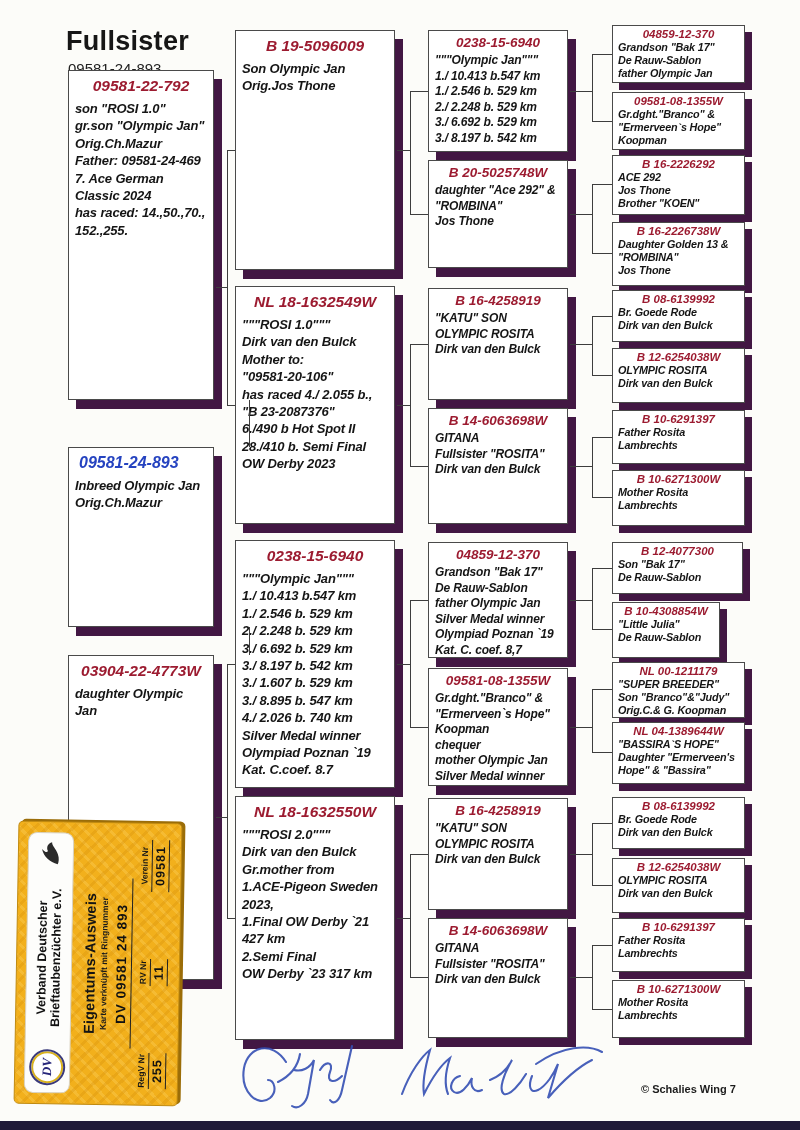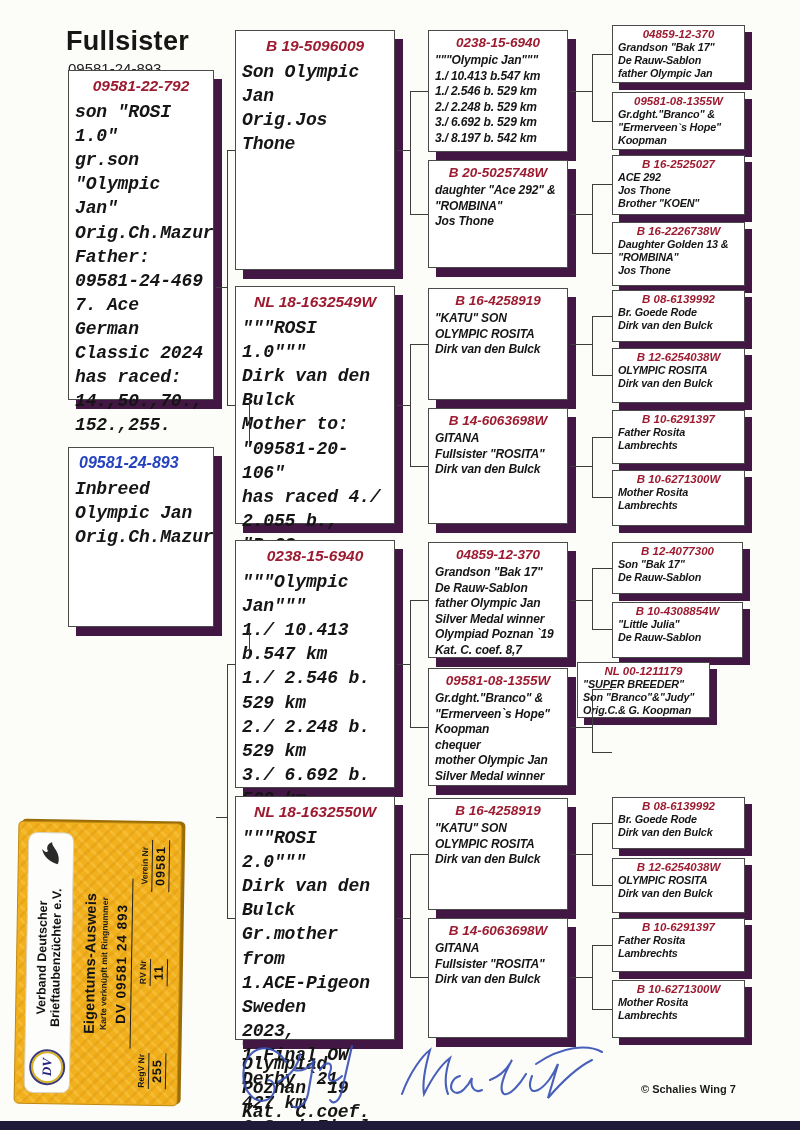--- a/index.html
+++ b/index.html
@@ -9,21 +9,21 @@
   .title{position:absolute;left:66px;top:26px;font-size:27px;font-weight:bold;color:#161616;letter-spacing:.3px;}
   .subtitle{position:absolute;left:68px;top:60px;font-size:15px;color:#222;}
 
   
   .pbox{position:absolute;background:#ffffff;border:1px solid #4a4a4a;box-sizing:border-box;
         box-shadow:8px 9px 0 0 #421743;}
   .pbox .ring{font-weight:bold;font-style:italic;color:#9c1b30;text-align:center;white-space:pre-line;}
   .pbox .body{font-weight:bold;font-style:italic;color:#151515;white-space:pre-line;letter-spacing:-0.15px;}
   .g12{padding:6px 6px;}
   .g12 .ring{font-size:15.5px;margin-bottom:5px;}
-  .g12 .body{font-size:18px;line-height:1.34;font-family:Liberation Mono, monospace;}
+  .g12 .body{font-size:13px;line-height:1.34;}
   .root .ring{color:#2543c0;font-size:16px;text-align:left;padding-left:4px;}
   .g3{padding:4px 6px;}
   .g3 .ring{font-size:13.5px;margin-bottom:3px;}
   .g3 .body{font-size:12px;line-height:1.3;}
   .g4{padding:2px 5px;box-shadow:7px 7px 0 0 #421743;}
   .g4 .ring{font-size:11.5px;margin-bottom:1px;}
   .g4 .body{font-size:10.8px;line-height:1.22;}
 
   .cl{position:absolute;background:#3d3d3d;}
 
@@ -72,20 +72,24 @@
 7. Ace German
 Classic 2024
 has raced: 14.,50.,70.,
 152.,255.</div>
   </div>
   <div class="pbox g12 root" style="left:68px;top:447px;width:146px;height:180px">
     <div class="ring">09581-24-893</div>
     <div class="body">Inbreed Olympic Jan
 Orig.Ch.Mazur</div>
   </div>
+  <div class="pbox g12" style="left:68px;top:655px;width:146px;height:325px">
+    <div class="ring">03904-22-4773W</div>
+    <div class="body">daughter Olympic Jan</div>
+  </div>
 
   <div class="pbox g12" style="left:235px;top:30px;width:160px;height:240px">
     <div class="ring">B 19-5096009</div>
     <div class="body">Son Olympic Jan
 Orig.Jos Thone</div>
   </div>
   <div class="pbox g12" style="left:235px;top:286px;width:160px;height:238px">
     <div class="ring">NL 18-1632549W</div>
     <div class="body">"""ROSI 1.0"""
 Dirk van den Bulck
@@ -189,21 +193,21 @@
 De Rauw-Sablon
 father Olympic Jan</div>
   </div>
   <div class="pbox g4" style="left:612px;top:92px;width:133px;height:58px">
     <div class="ring">09581-08-1355W</div>
     <div class="body">Gr.dght."Branco" &amp;
 "Ermerveen`s Hope"
 Koopman</div>
   </div>
   <div class="pbox g4" style="left:612px;top:155px;width:133px;height:60px">
-    <div class="ring">B 16-2525027</div>
+    <div class="ring">B 16-2226292</div>
     <div class="body">ACE 292
 Jos Thone
 Brother "KOEN"</div>
   </div>
   <div class="pbox g4" style="left:612px;top:222px;width:133px;height:64px">
     <div class="ring">B 16-2226738W</div>
     <div class="body">Daughter Golden 13 &amp;
 "ROMBINA"
 Jos Thone</div>
   </div>
@@ -225,30 +229,36 @@
   <div class="pbox g4" style="left:612px;top:470px;width:133px;height:56px">
     <div class="ring">B 10-6271300W</div>
     <div class="body">Mother Rosita
 Lambrechts</div>
   </div>
   <div class="pbox g4" style="left:612px;top:542px;width:131px;height:52px">
     <div class="ring">B 12-4077300</div>
     <div class="body">Son "Bak 17"
 De Rauw-Sablon</div>
   </div>
-  <div class="pbox g4" style="left:612px;top:602px;width:131px;height:56px">
+  <div class="pbox g4" style="left:612px;top:602px;width:108px;height:56px">
     <div class="ring">B 10-4308854W</div>
     <div class="body">"Little Julia"
 De Rauw-Sablon</div>
   </div>
-  <div class="pbox g4" style="left:577px;top:662px;width:133px;height:56px">
+  <div class="pbox g4" style="left:612px;top:662px;width:133px;height:56px">
     <div class="ring">NL 00-1211179</div>
     <div class="body">"SUPER BREEDER"
 Son "Branco"&amp;"Judy"
 Orig.C.&amp; G. Koopman</div>
+  </div>
+  <div class="pbox g4" style="left:612px;top:722px;width:133px;height:62px">
+    <div class="ring">NL 04-1389644W</div>
+    <div class="body">"BASSIRA`S HOPE"
+Daughter "Ermerveen's
+Hope" &amp; "Bassira"</div>
   </div>
   <div class="pbox g4" style="left:612px;top:797px;width:133px;height:52px">
     <div class="ring">B 08-6139992</div>
     <div class="body">Br. Goede Rode
 Dirk van den Bulck</div>
   </div>
   <div class="pbox g4" style="left:612px;top:858px;width:133px;height:55px">
     <div class="ring">B 12-6254038W</div>
     <div class="body">OLYMPIC ROSITA
 Dirk van den Bulck</div>

